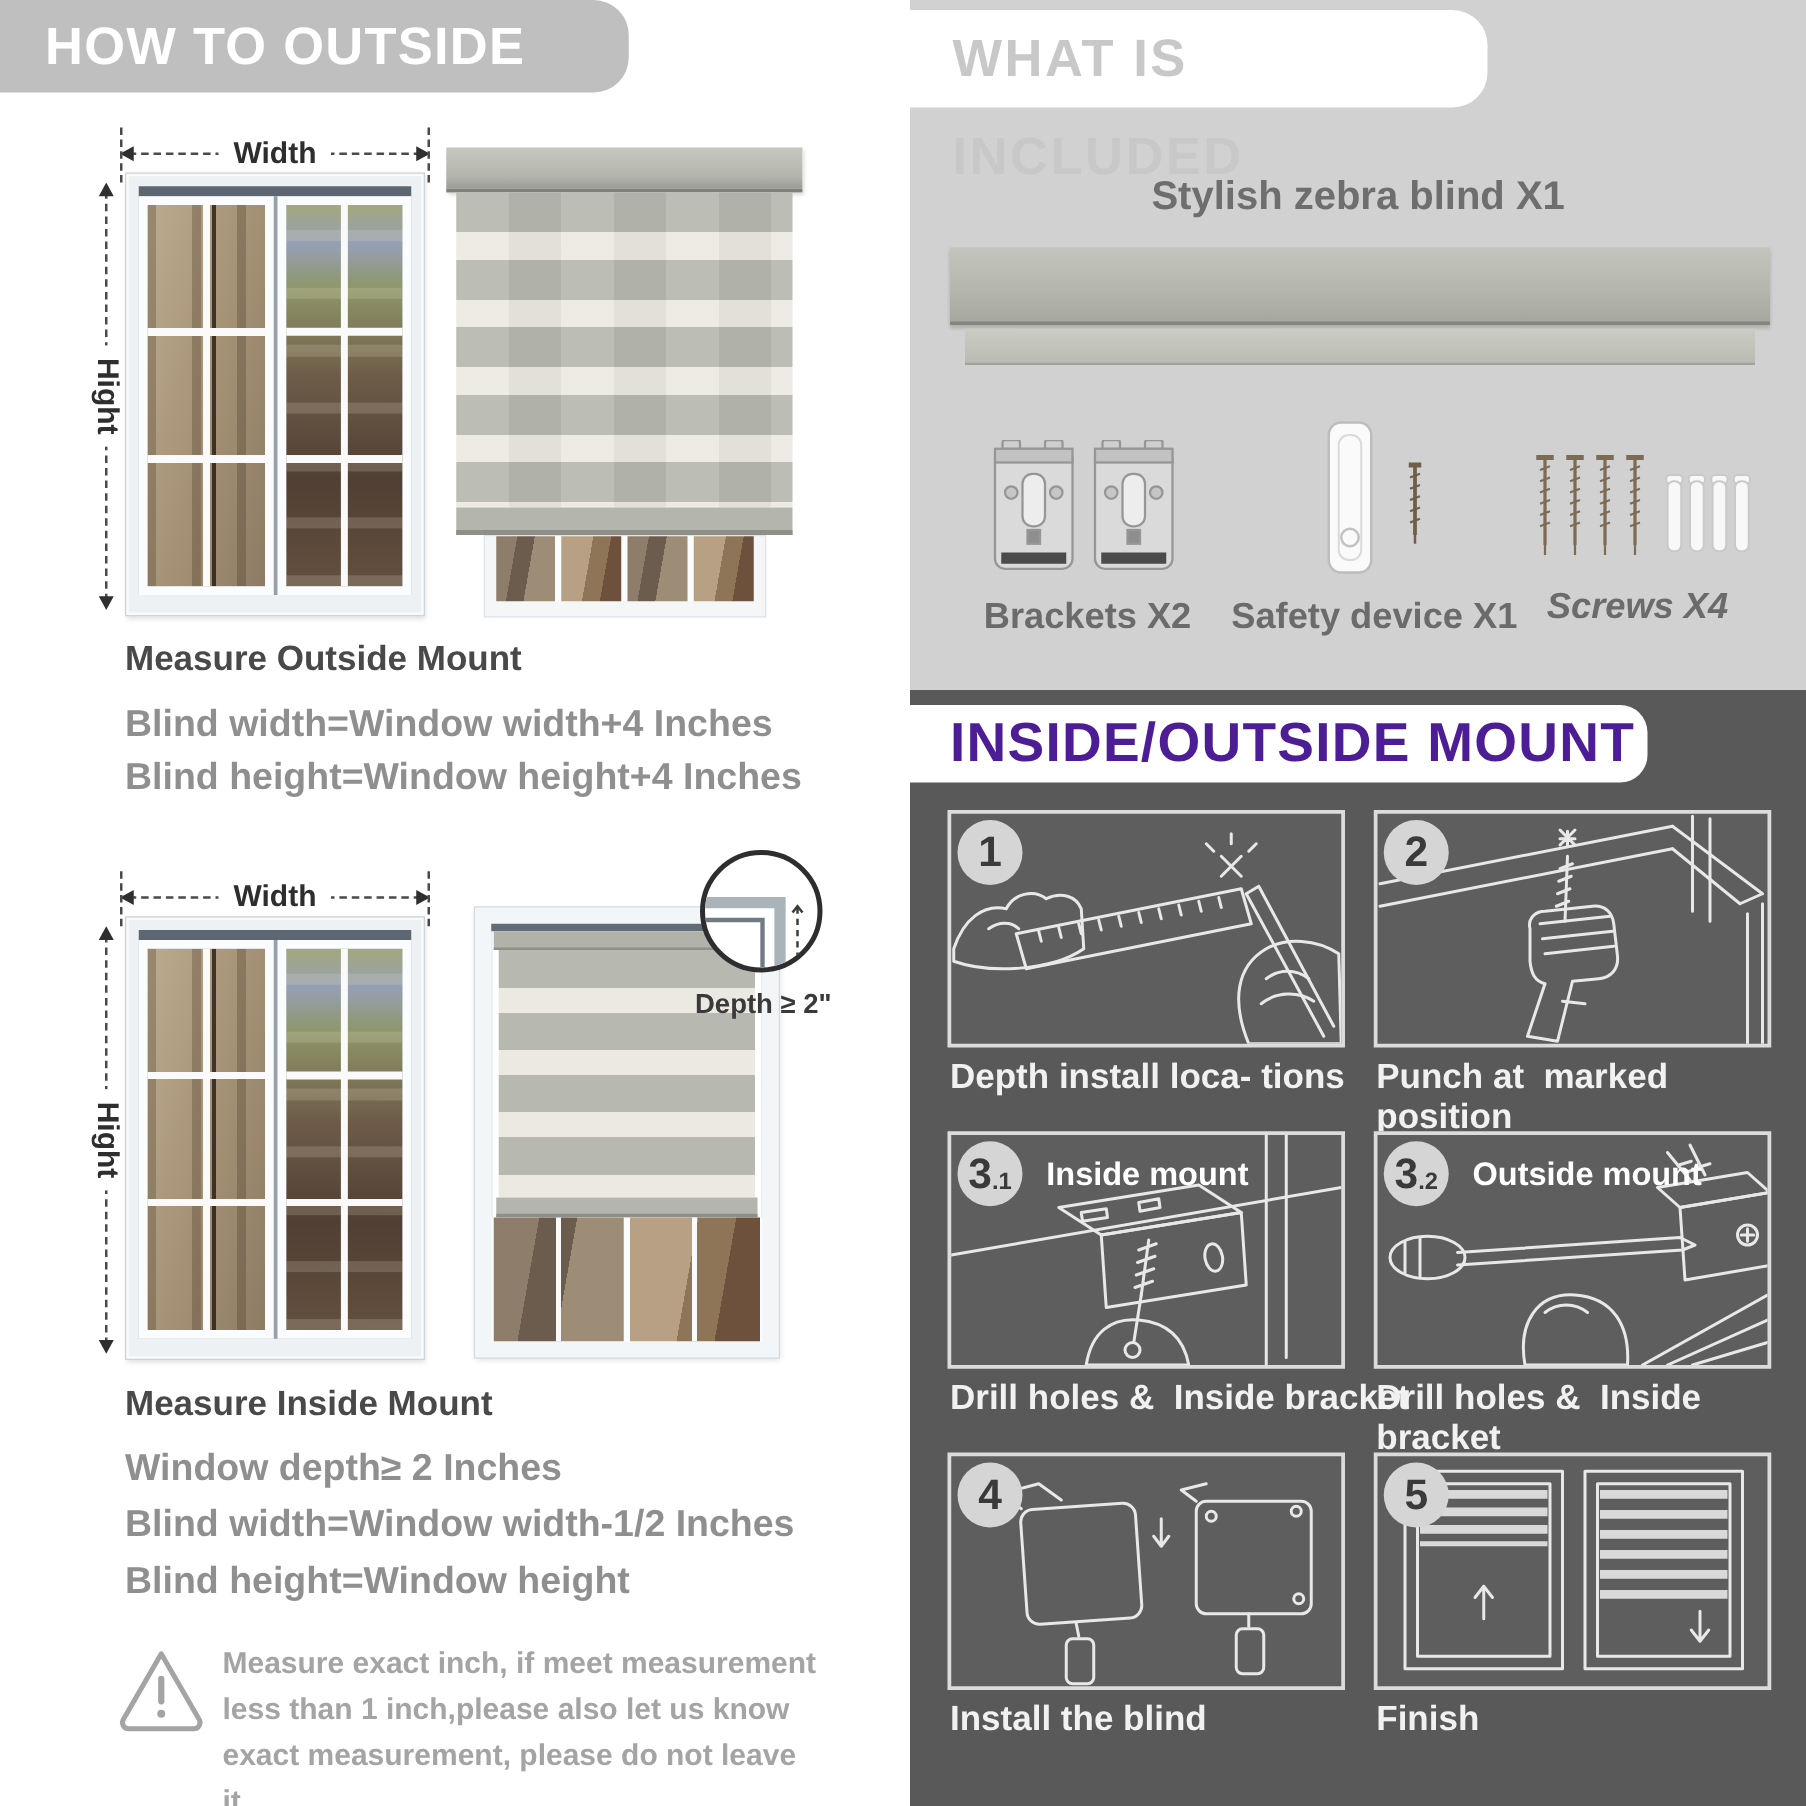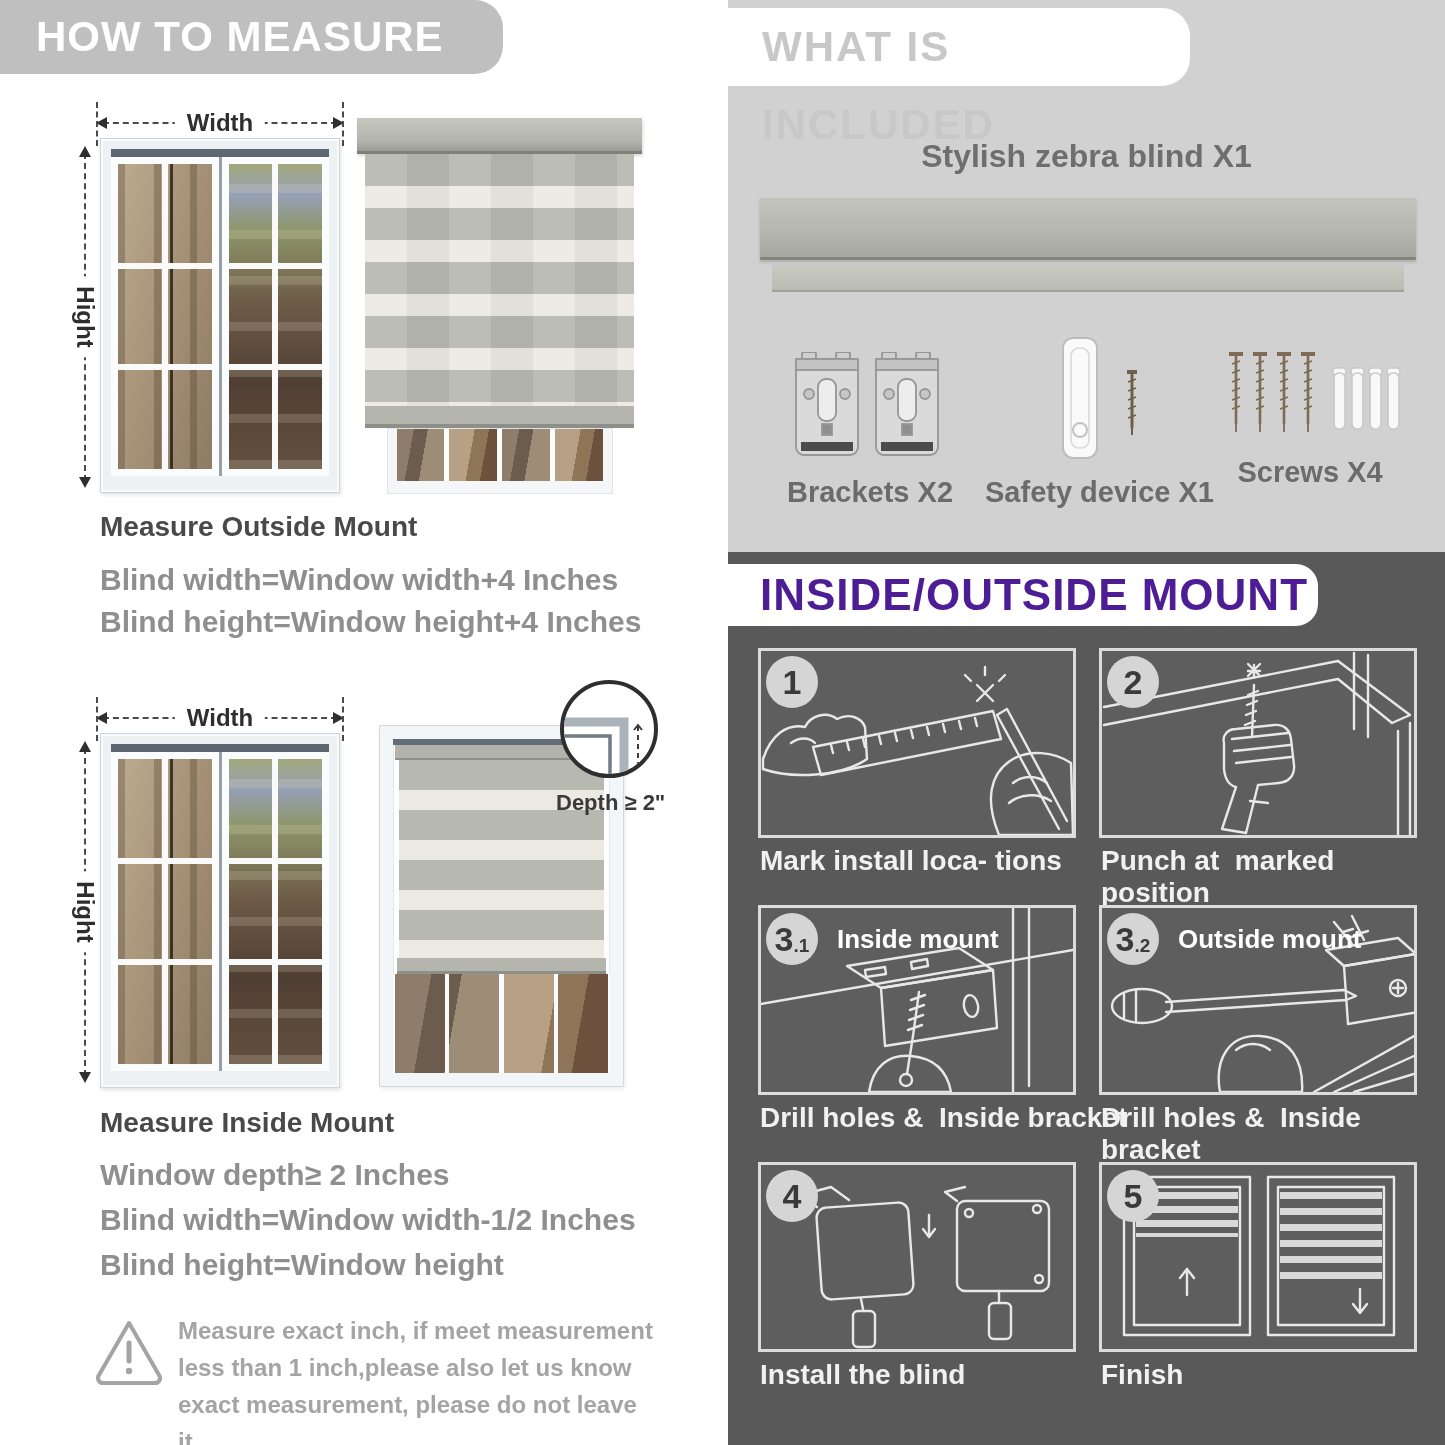--- a/index.html
+++ b/index.html
@@ -181,21 +181,21 @@
   .caption { font-size:28px; font-weight:bold; color:#f1f1f1; white-space:pre-wrap; }
 
   .lineart { stroke:#e8e8e8; stroke-width:2.4; fill:none; stroke-linecap:round; stroke-linejoin:round; }
 </style>
 </head>
 <body>
 
 <div class="abs right-top"></div>
 <div class="abs right-dark"></div>
 
-<div class="abs h2m-pill">HOW TO MEASURE</div>
+<div class="abs h2m-pill">HOW TO OUTSIDE</div>
 
 <div class="abs measure-w" style="left:96px; top:110px; width:248px;">
   <i class="mw-line"></i>
   <i class="mw-tri l"></i>
   <i class="mw-tri r"></i>
   <i class="mw-tick l"></i>
   <i class="mw-tick r"></i>
   <span class="mw-label">Width</span>
 </div>
 <div class="abs measure-v" style="left:72px; top:146px; height:342px;">
@@ -324,21 +324,21 @@
     <g stroke="#6f5e4a">
       <path d="M112,36 h10" stroke-width="4"></path>
       <path d="M117,36 V92" stroke-width="3"></path>
       <path d="M113,46 l8,-3 M113,55 l8,-3 M113,64 l8,-3 M113,73 l8,-3 M113,82 l8,-3" stroke-width="1.6"></path>
       <path d="M117,92 l0,7" stroke-width="2"></path>
     </g>
   </svg>
   <div class="comp-label">Safety device X1</div>
 </div>
 
-<div class="abs comp" style="left:1205px; top:348px; width:210px;">
+<div class="abs comp" style="left:1205px; top:360px; width:210px;font-style:italic;">
   <svg width="190" height="96" viewBox="0 0 190 96">
     <g stroke="#7d6b53">
       <path d="M14,6 h14 M38,6 h14 M62,6 h14 M86,6 h14" stroke-width="4"></path>
       <path d="M21,6 V76 M45,6 V76 M69,6 V76 M93,6 V76" stroke-width="2.6"></path>
       <path d="M17,16 l8,-3 M17,25 l8,-3 M17,34 l8,-3 M17,43 l8,-3 M17,52 l8,-3 M17,61 l8,-3
                M41,16 l8,-3 M41,25 l8,-3 M41,34 l8,-3 M41,43 l8,-3 M41,52 l8,-3 M41,61 l8,-3
                M65,16 l8,-3 M65,25 l8,-3 M65,34 l8,-3 M65,43 l8,-3 M65,52 l8,-3 M65,61 l8,-3
                M89,16 l8,-3 M89,25 l8,-3 M89,34 l8,-3 M89,43 l8,-3 M89,52 l8,-3 M89,61 l8,-3" stroke-width="1.5"></path>
       <path d="M21,76 l0,8 M45,76 l0,8 M69,76 l0,8 M93,76 l0,8" stroke-width="1.8"></path>
     </g>
@@ -369,21 +369,21 @@
       <path d="M30,92 C38,86 48,86 54,92"></path>
       <path d="M52,96 L232,60 L240,88 L60,124 Z"></path>
       <path d="M70,94 l2,8 M86,91 l2,8 M102,88 l2,8 M118,85 l2,8 M134,82 l2,8 M150,79 l2,8 M166,76 l2,8 M182,73 l2,8 M198,70 l2,8 M214,67 l2,8"></path>
       <path d="M216,34 l16,16 M232,34 l-16,16 M224,24 l0,-8 M210,30 l-6,-6 M238,30 l6,-6"></path>
       <path d="M298,178 L236,64 M306,170 L246,58 M236,64 L246,58"></path>
       <path d="M238,184 C224,150 228,122 252,108 C268,99 292,100 310,112 L312,184 Z"></path>
       <path d="M252,132 C262,124 276,124 286,132 M248,152 C260,142 278,142 290,150"></path>
     </g>
   </svg>
 </div>
-<div class="abs caption" style="left:760px; top:845px;">Mark install loca- tions</div>
+<div class="abs caption" style="left:760px; top:845px;">Depth install loca- tions</div>
 
 <div class="abs panel" style="left:1099px; top:648px;">
   <div class="badge">
       <span>2</span>
       <span class="sub"></span>
     </div>
   <svg viewBox="0 0 312 184">
     <g class="lineart">
       <path d="M2,56 L236,10 M2,74 L236,28"></path>
       <path d="M236,10 L308,64 M236,28 L290,72 M290,72 L308,64"></path>

